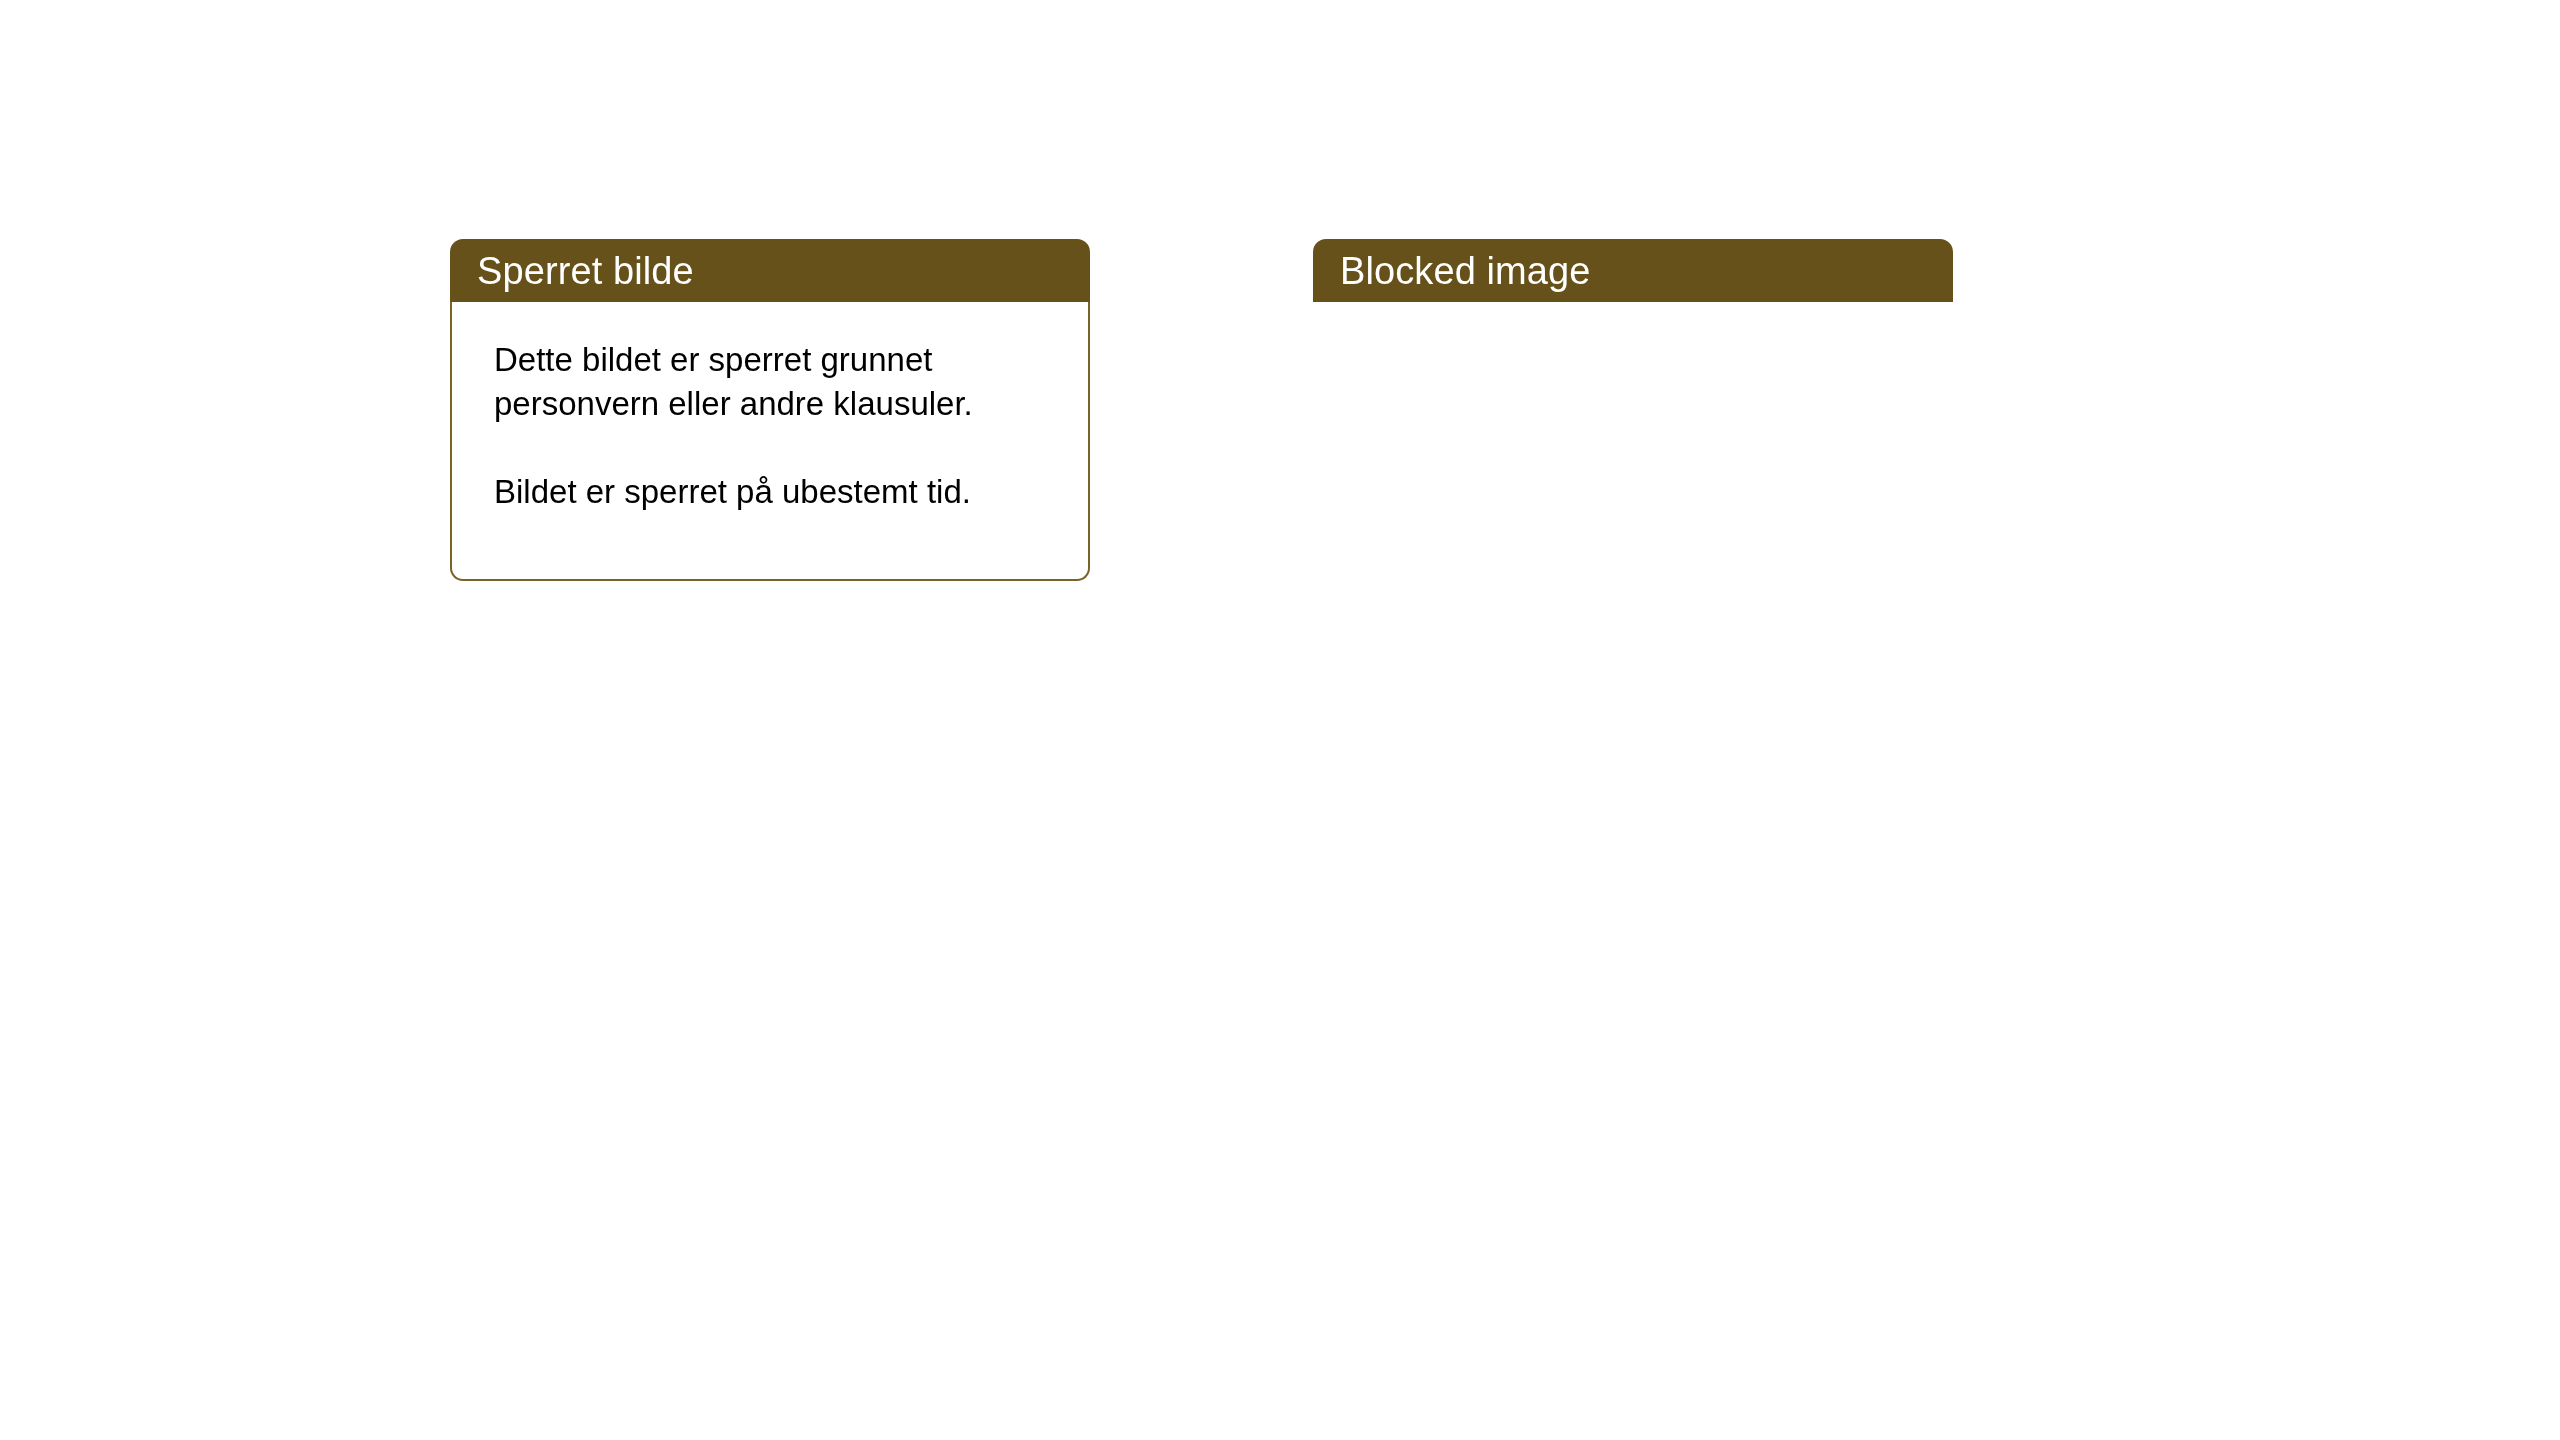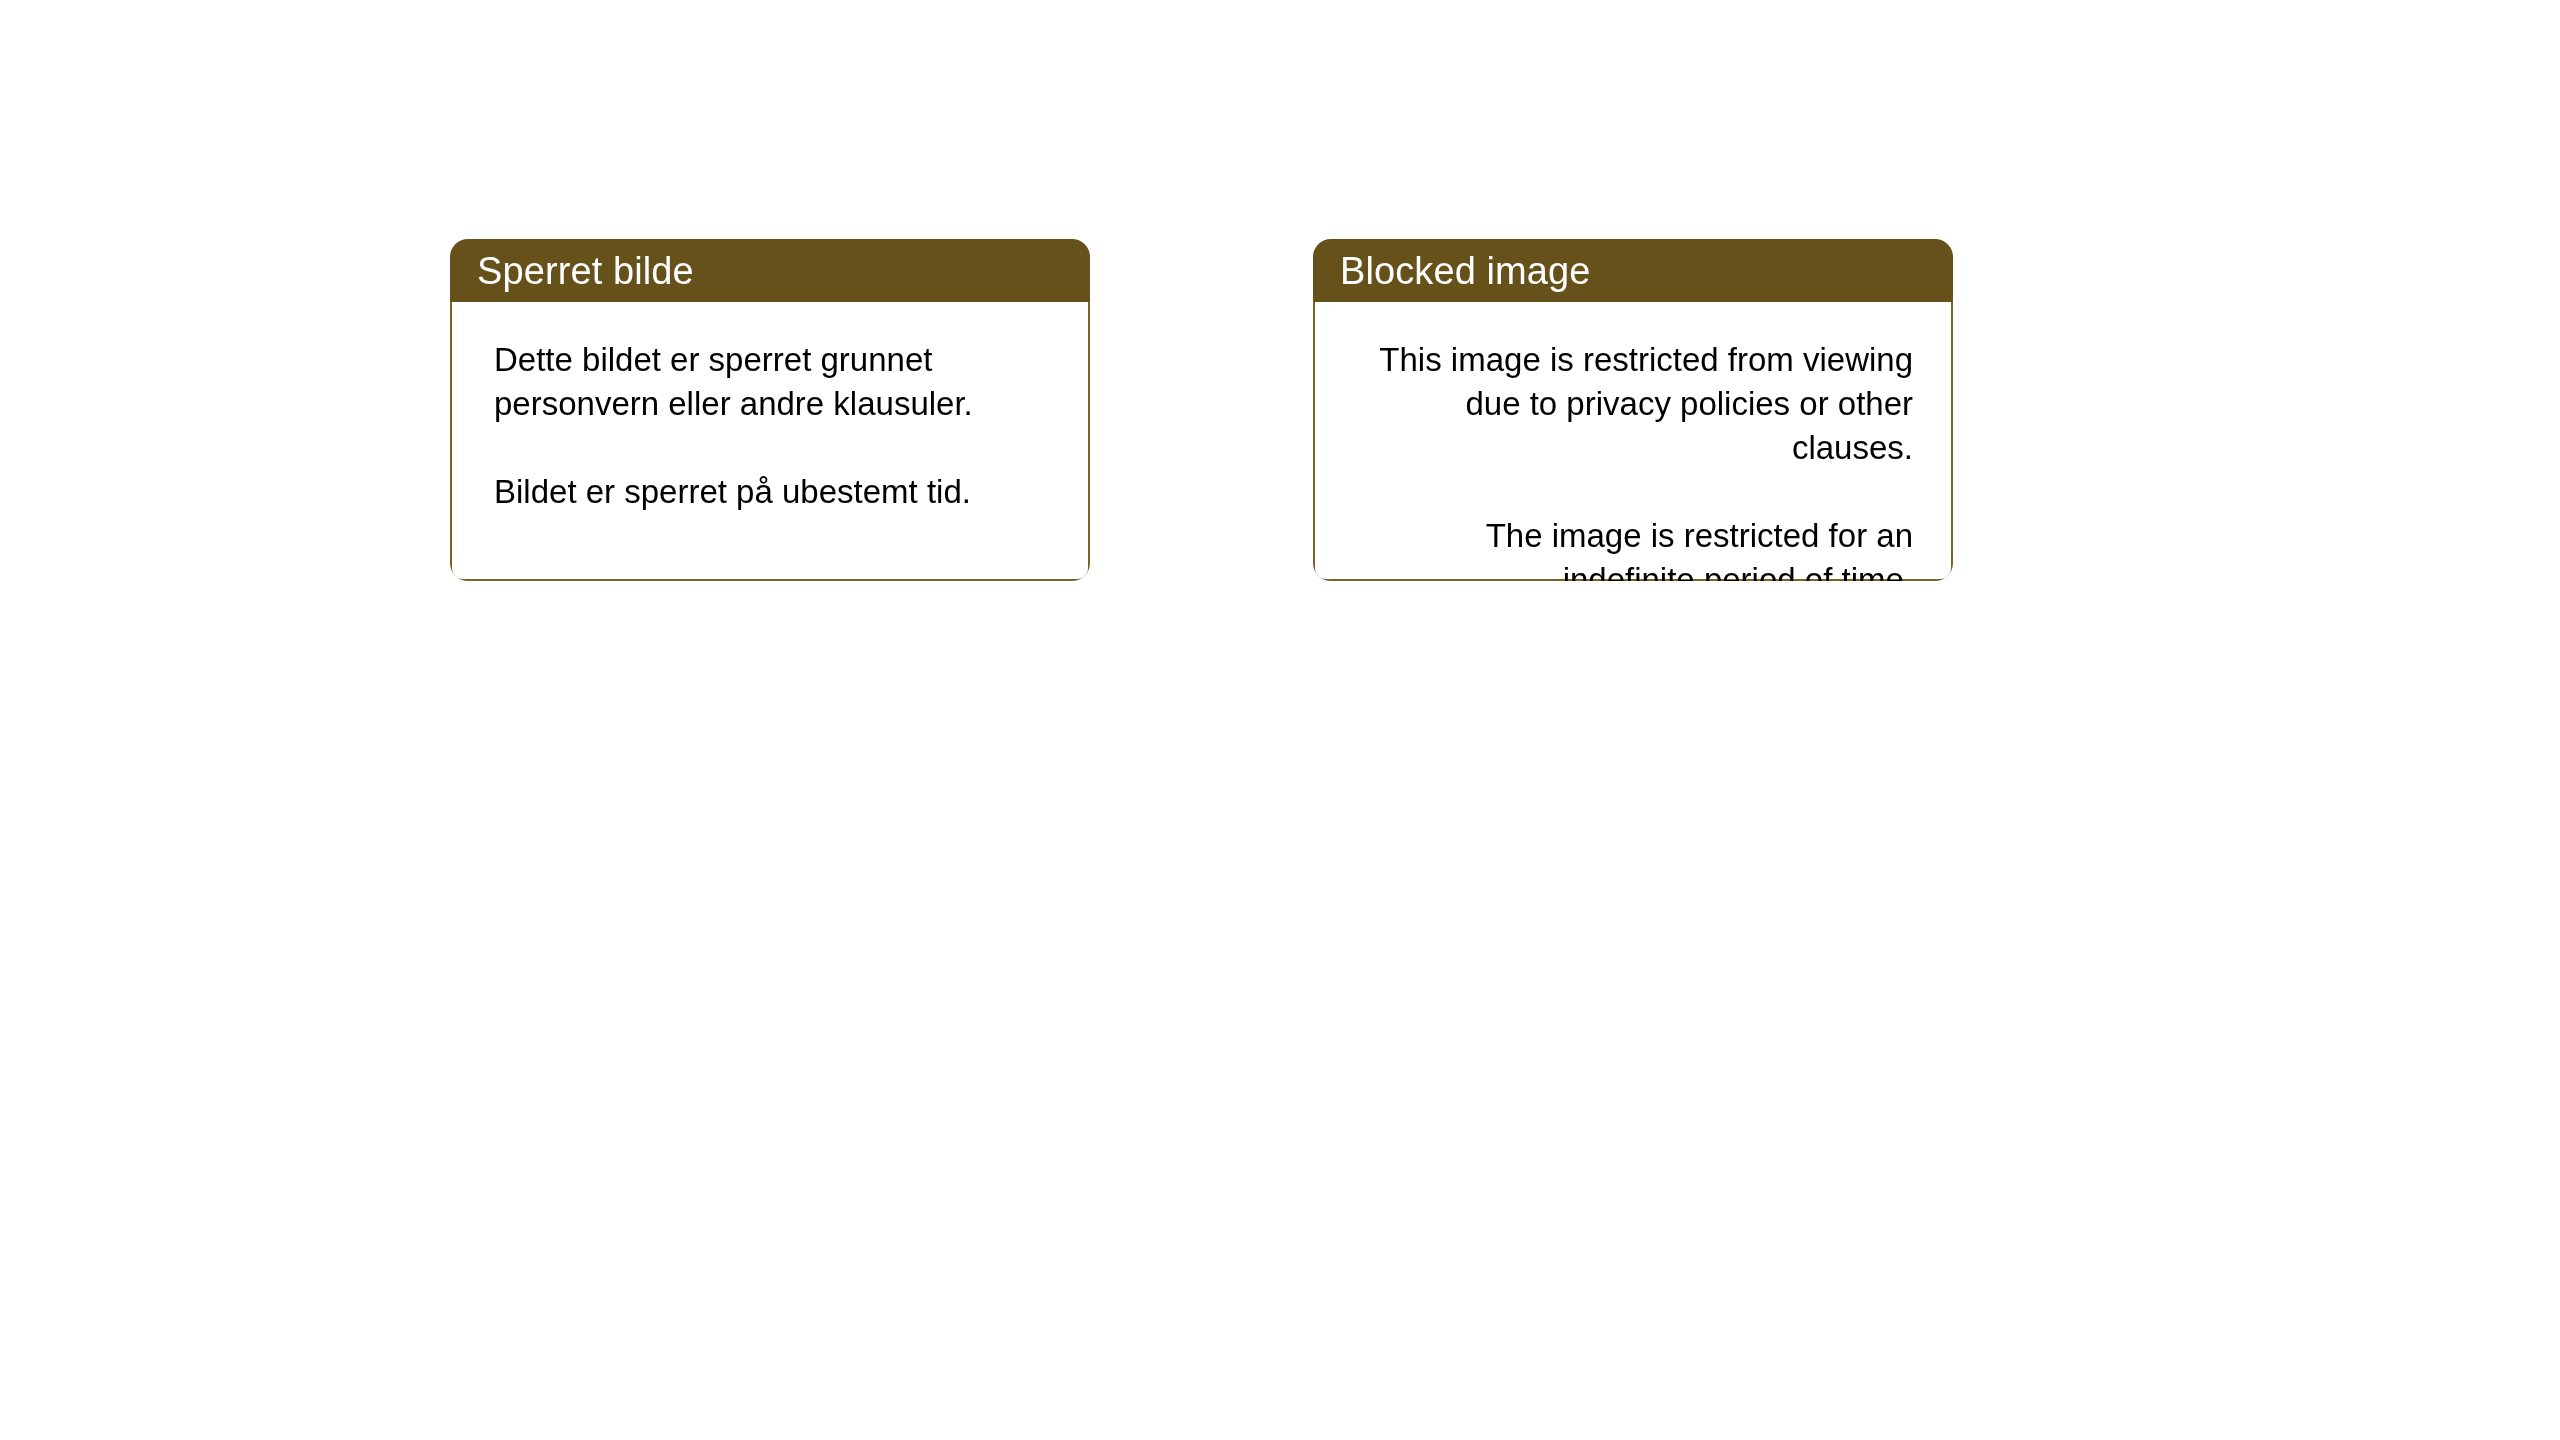--- a/index.html
+++ b/index.html
@@ -20,21 +20,21 @@
     height: 1440px;
     background: #ffffff;
   }
 
   .notice-card {
     position: absolute;
     top: 239px;
     width: 640px;
     height: 342px;
     box-sizing: border-box;
-    border-radius: 18px;
+    border-radius: 2px;
     background: #ffffff;
     overflow: hidden;
   }
 
   .notice-card.card-left  { left: 450px; }
   .notice-card.card-right { left: 1313px; text-align: right; }
 
   .card-header {
     position: relative;
     height: 63px;
@@ -96,19 +96,15 @@
     <div class="card-body">
       <p class="card-paragraph first">Dette bildet er sperret grunnet personvern eller andre klausuler.</p>
       <p class="card-paragraph second">Bildet er sperret på ubestemt tid.</p>
     </div>
   </div>
 
   <div class="notice-card card-right">
     <div class="card-header">
       <span class="card-title">Blocked image</span>
     </div>
-    <div class="card-body">
-      <p class="card-paragraph first">This image is restricted from viewing due to privacy policies or other clauses.</p>
-      <p class="card-paragraph second">The image is restricted for an indefinite period of time.</p>
-    </div>
   </div>
 
 </div>
 
 </body></html>

